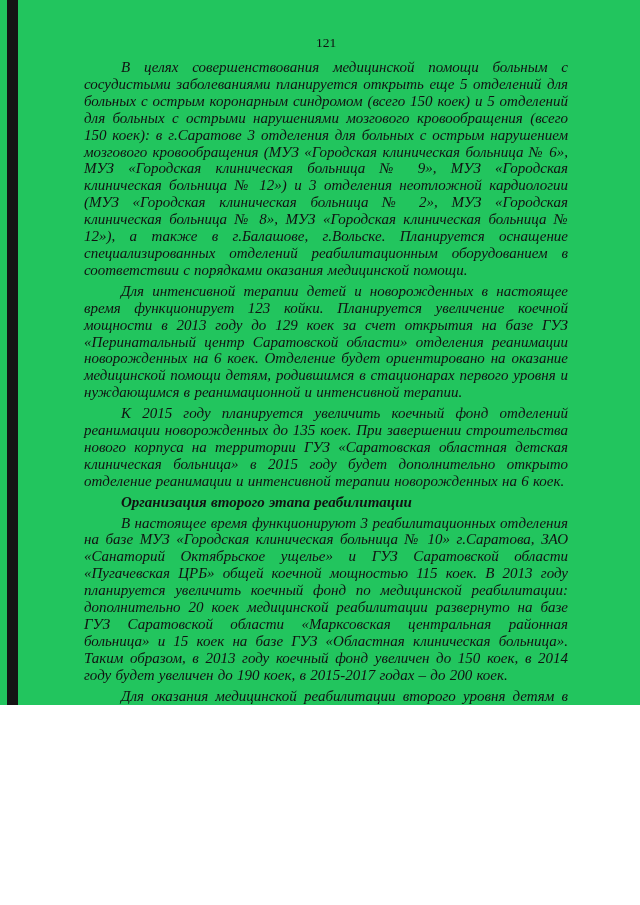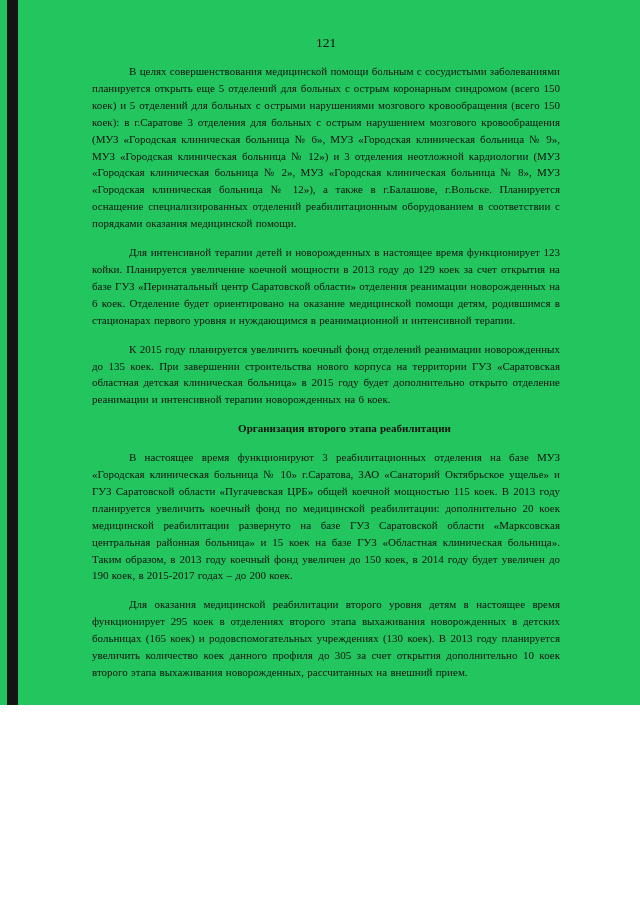--- a/index.html
+++ b/index.html
@@ -34,31 +34,32 @@
     width: 492px;
     color: #111111;
   }
   .page-number {
     text-align: center;
     font-size: 13.5px;
     line-height: 17px;
     margin-bottom: 8px;
   }
   p.para {
-    margin: 12px;
+    margin: 4px;
     padding: 0;
     text-align: justify;
     text-indent: 37px;
-    font-size: 11px;
+    font-size: 15px;
     line-height: 16.9px;
     word-spacing: 0.5px;
+    font-style: italic;
   }
   p.heading {
     font-weight: bold;
-    text-align: center;
+    text-align: left;
   }
 </style>
 </head>
 <body>
 
 <div class="scan">
 
   <div class="edge edge-left"></div>
   <div class="edge edge-right"></div>
   <div class="edge edge-bottom"></div>

